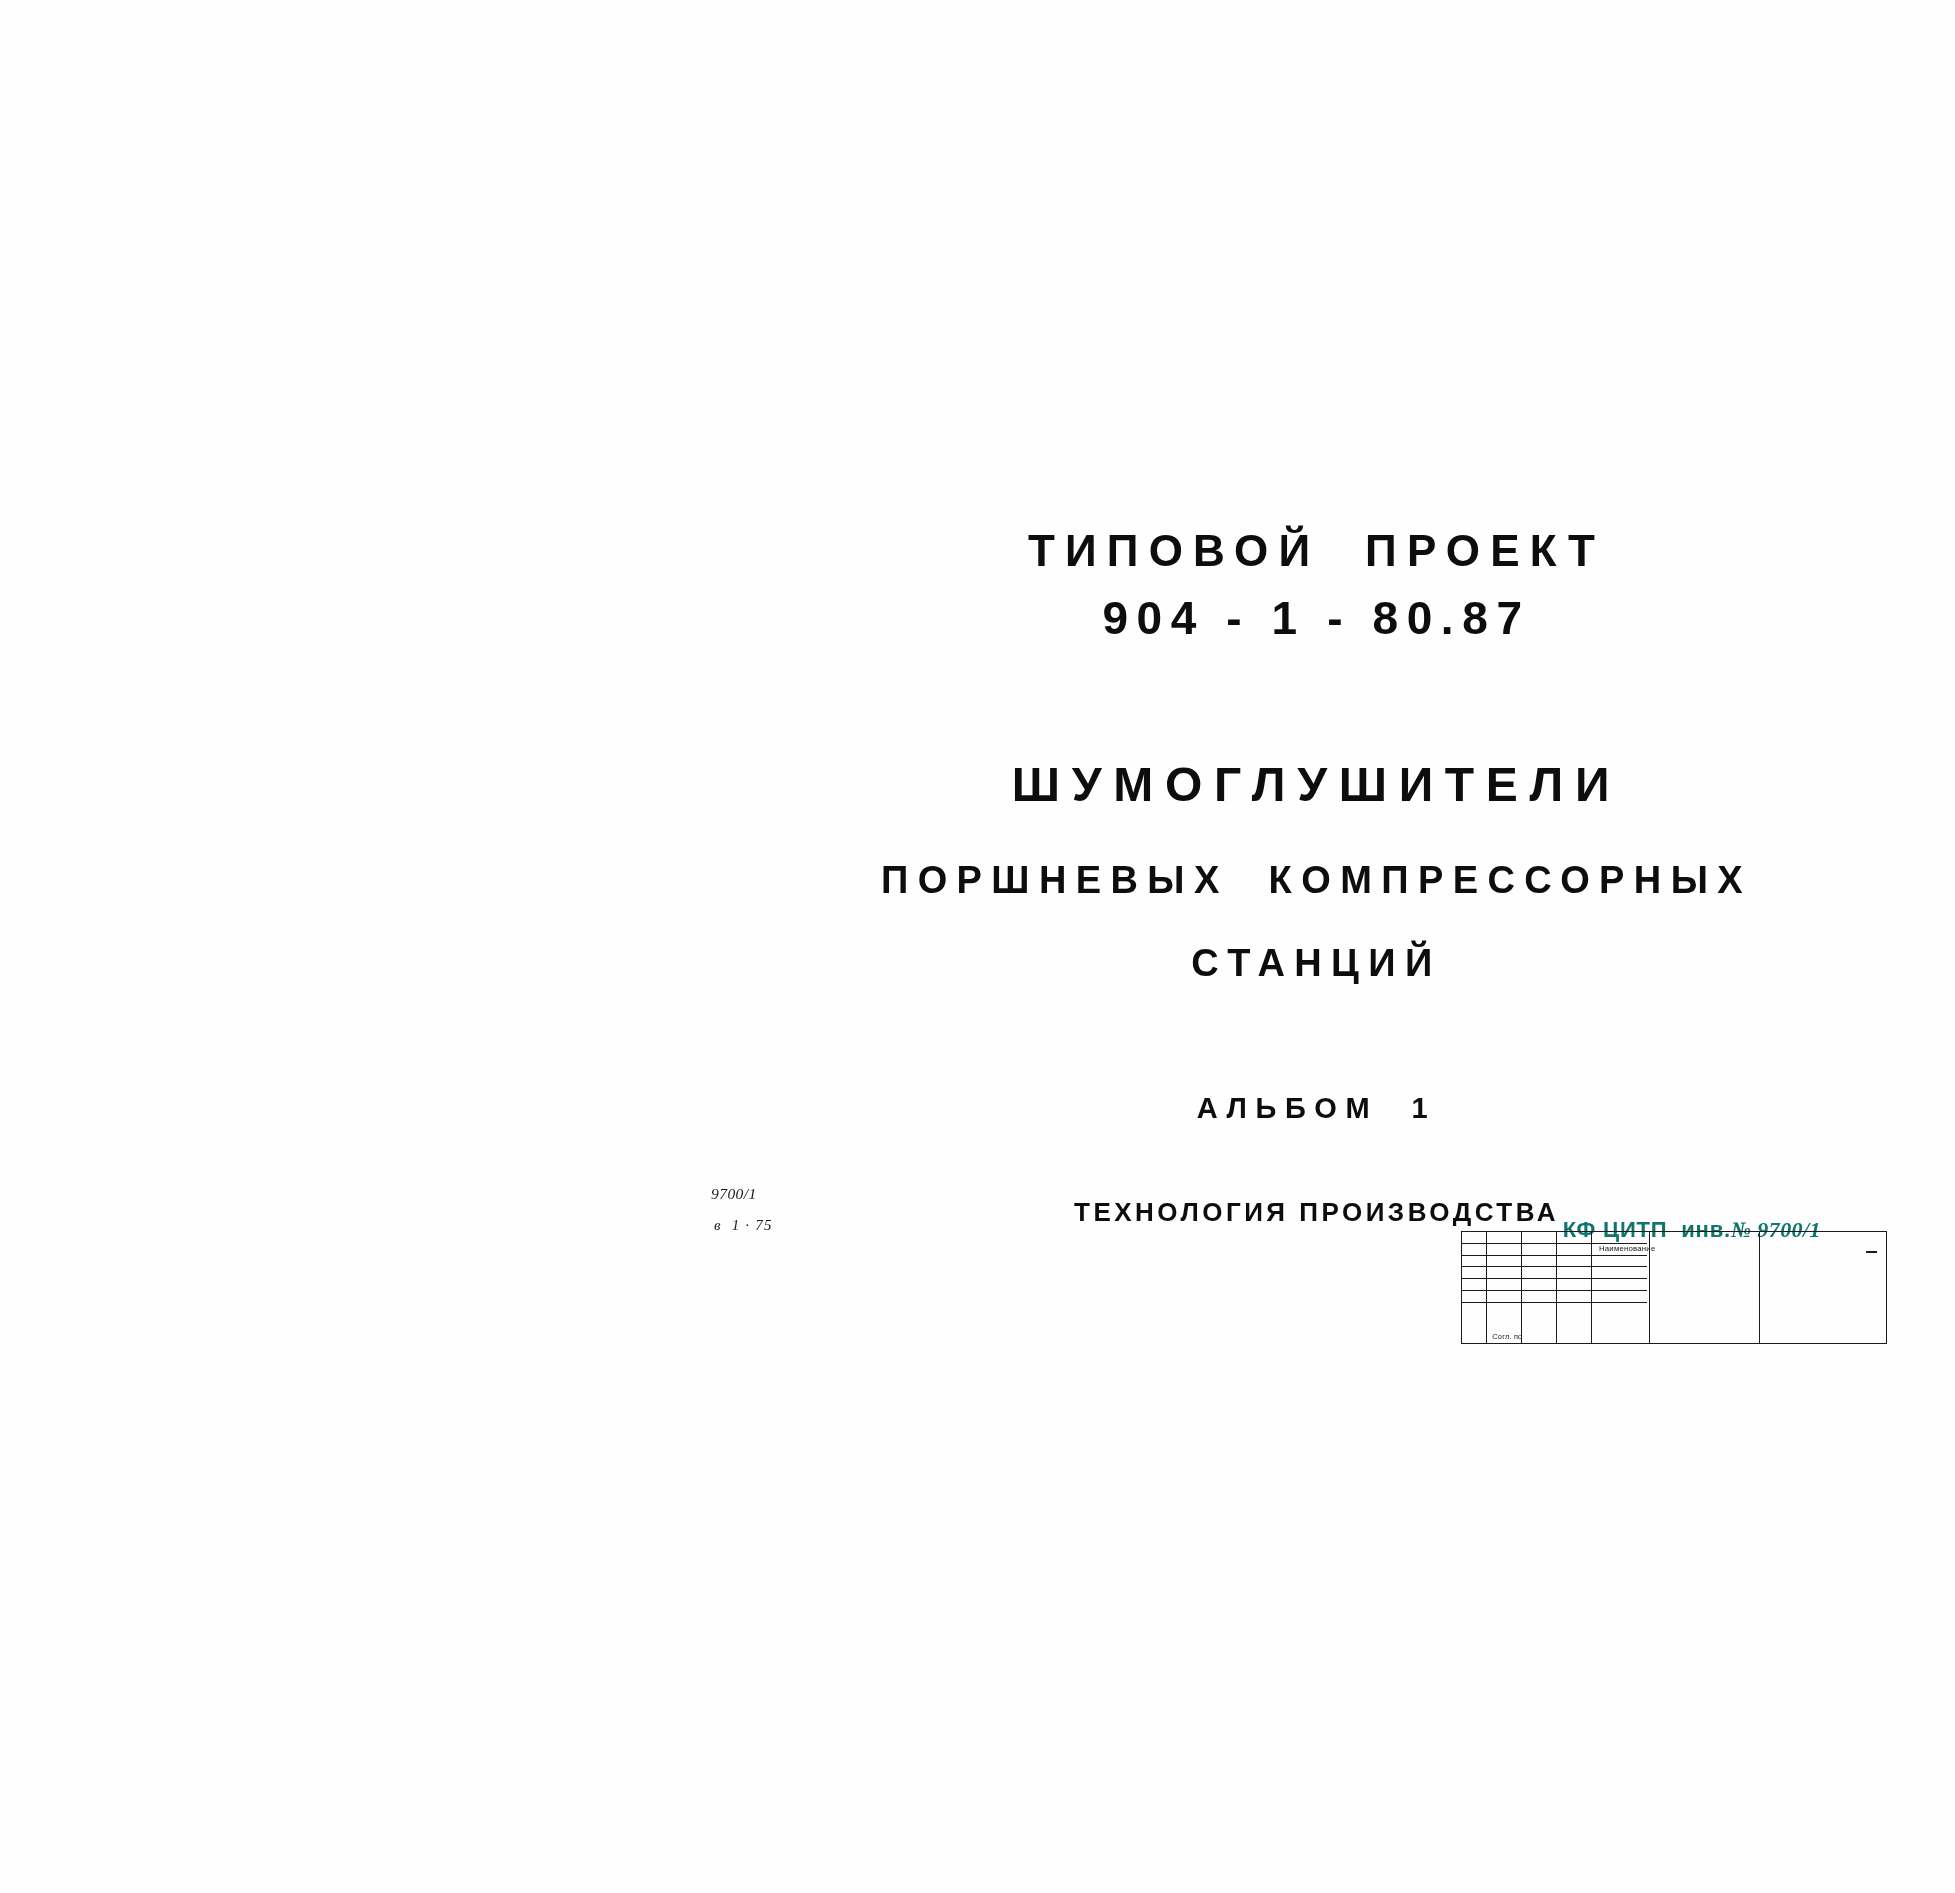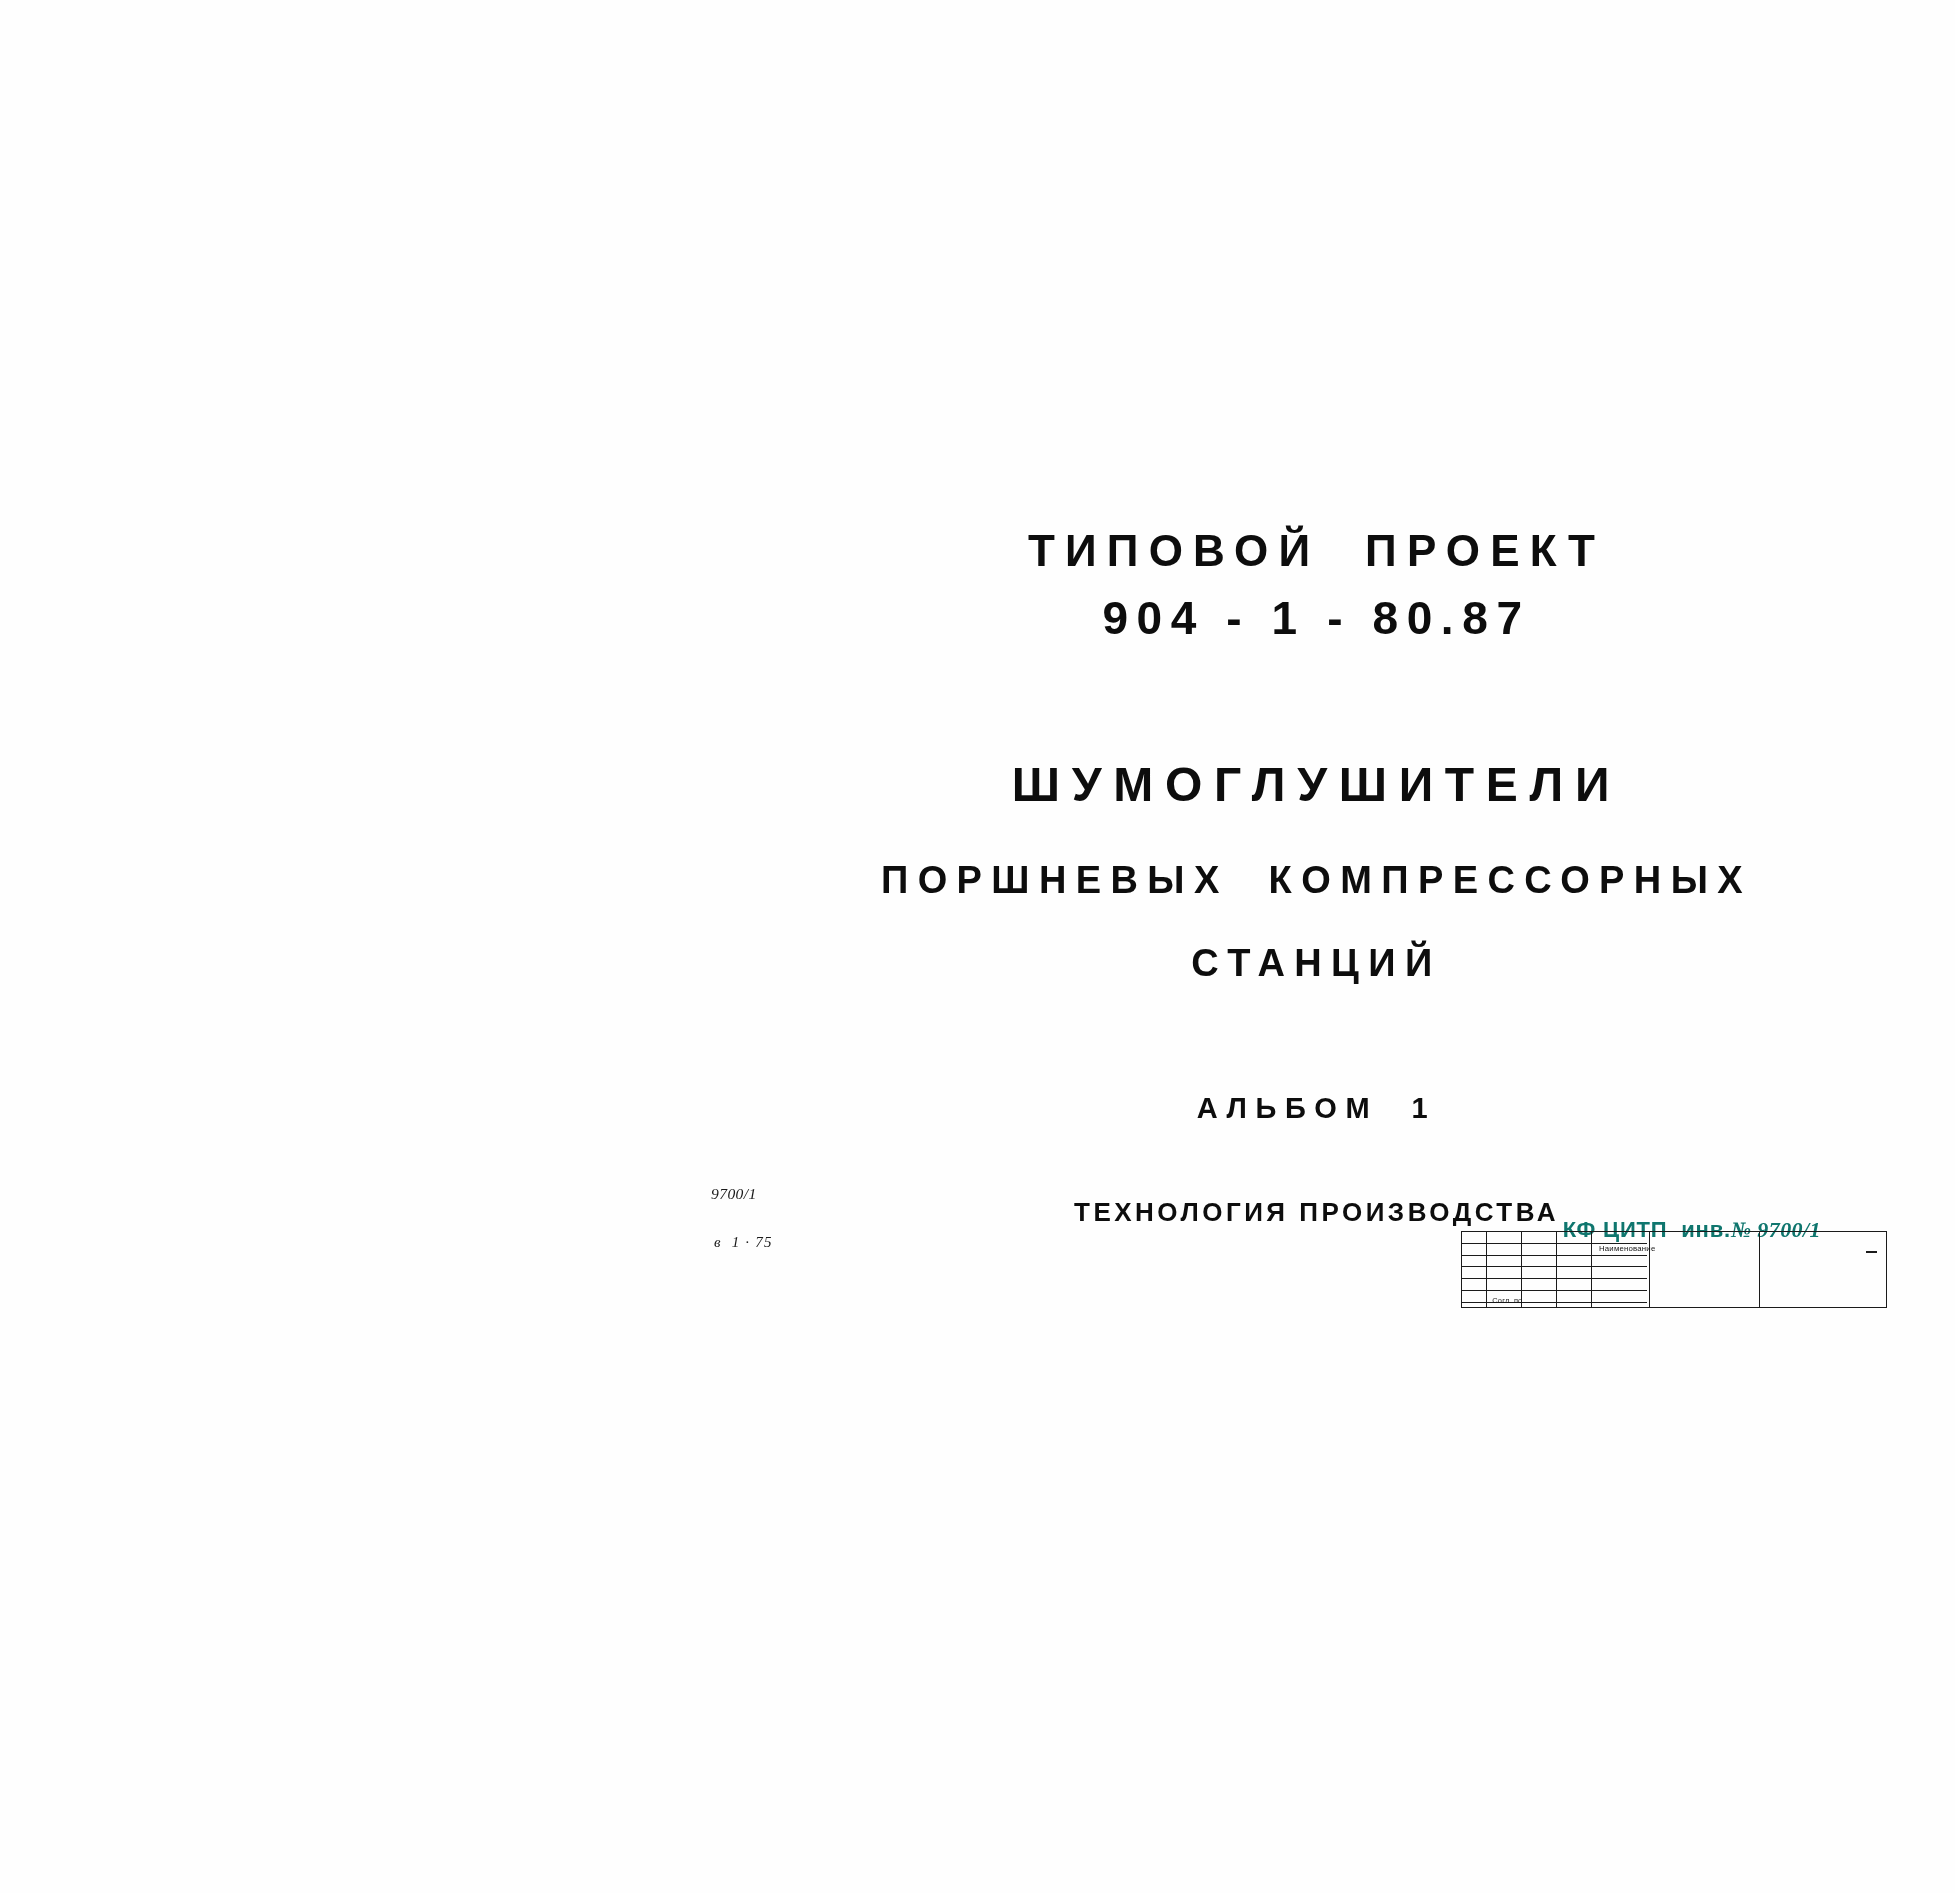--- a/index.html
+++ b/index.html
@@ -104,21 +104,21 @@
   }
   .hw-line1 {
     font-size: 15.6px;
     letter-spacing: 0.4px;
     white-space: pre;
   }
   .hw-line2 {
     font-size: 15px;
     letter-spacing: 1.2px;
     white-space: pre;
-    margin-top: 31px;
+    margin-top: 14px;
     margin-left: 3.1px;
   }
 
   
   .stamp-caption {
     position: absolute;
     left: 1535px;
     top: 1191px;
     font-size: 22px;
     font-weight: 700;
@@ -132,21 +132,21 @@
     font-weight: 700;
     letter-spacing: 0.4px;
   }
 
   
   .stamp-table {
     position: absolute;
     left: 1461px;
     top: 1231px;
     width: 426px;
-    height: 77px;
+    height: 113px;
     border: 1.2px solid #1b1b1b;
     box-sizing: border-box;
     background: transparent;
   }
   .stamp-table .vline {
     position: absolute;
     top: 0;
     bottom: 0;
     width: 1.2px;
     background: #1b1b1b;

